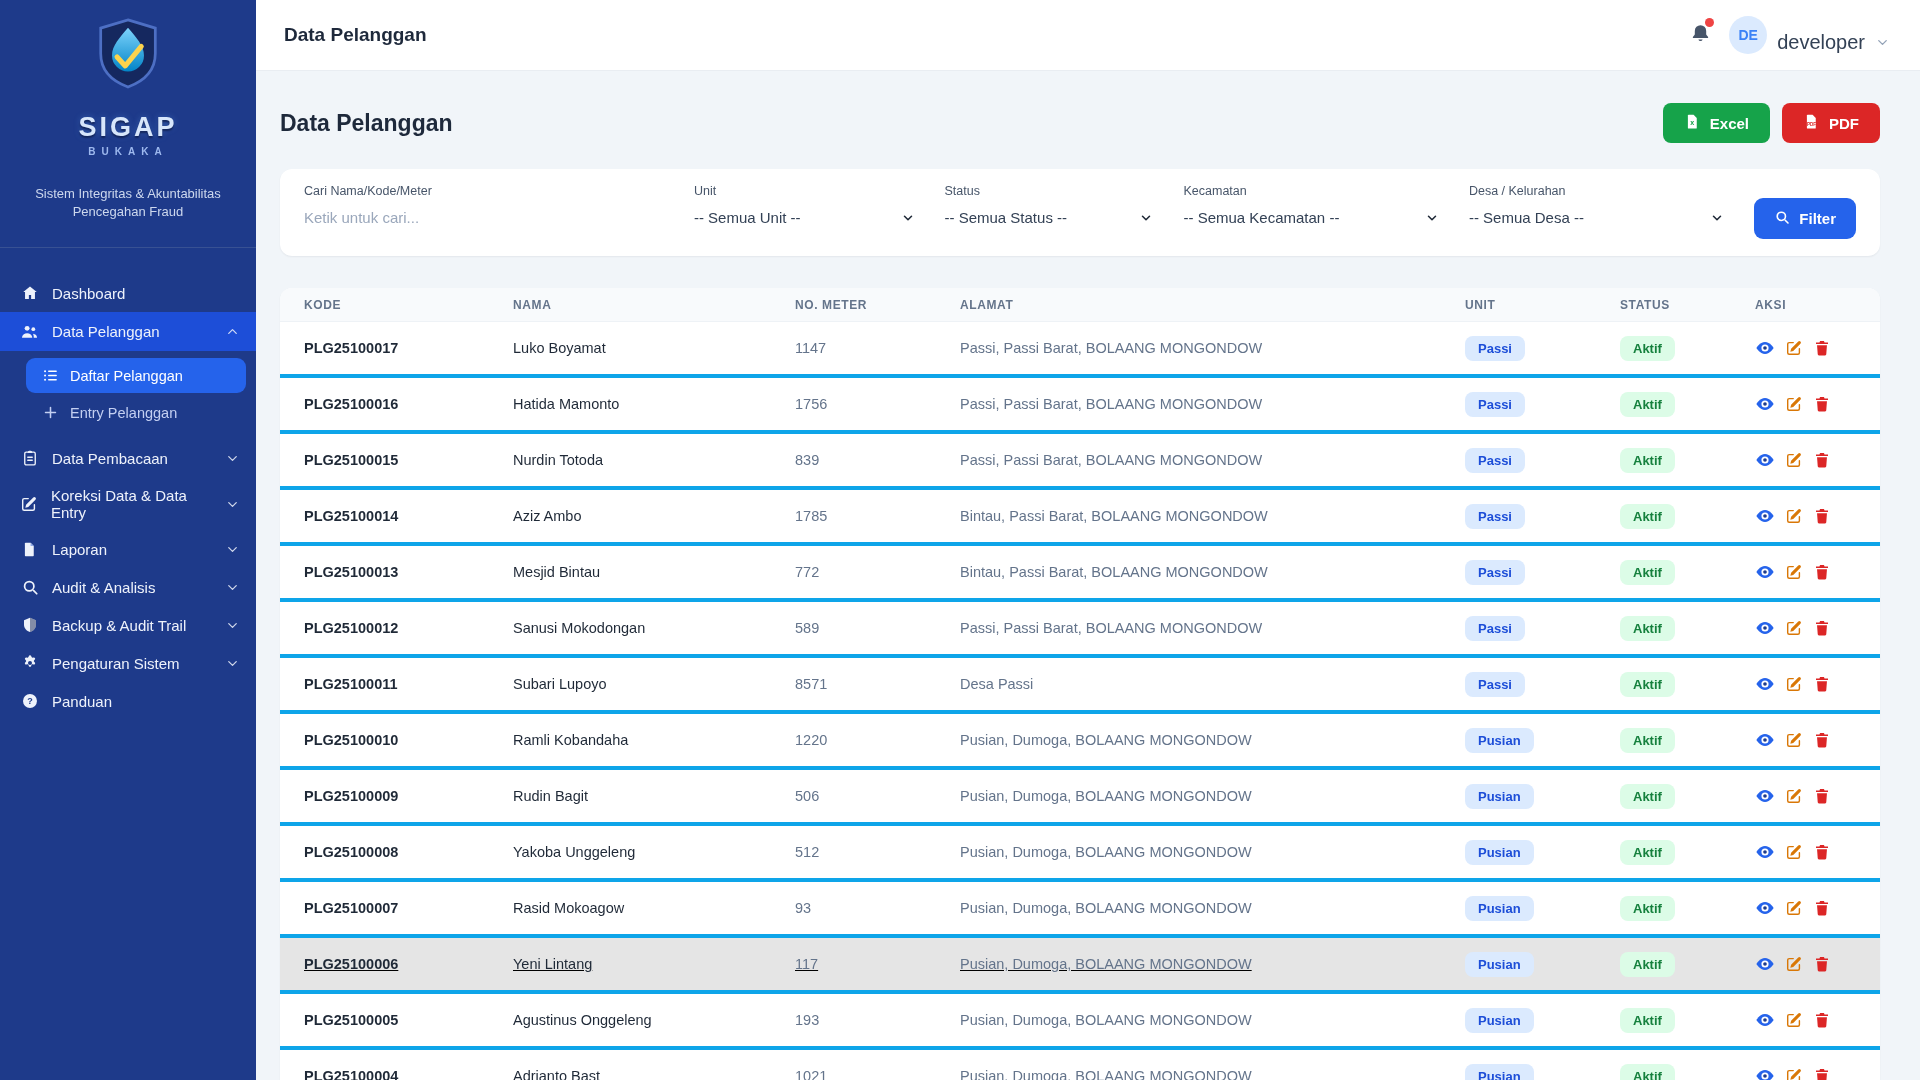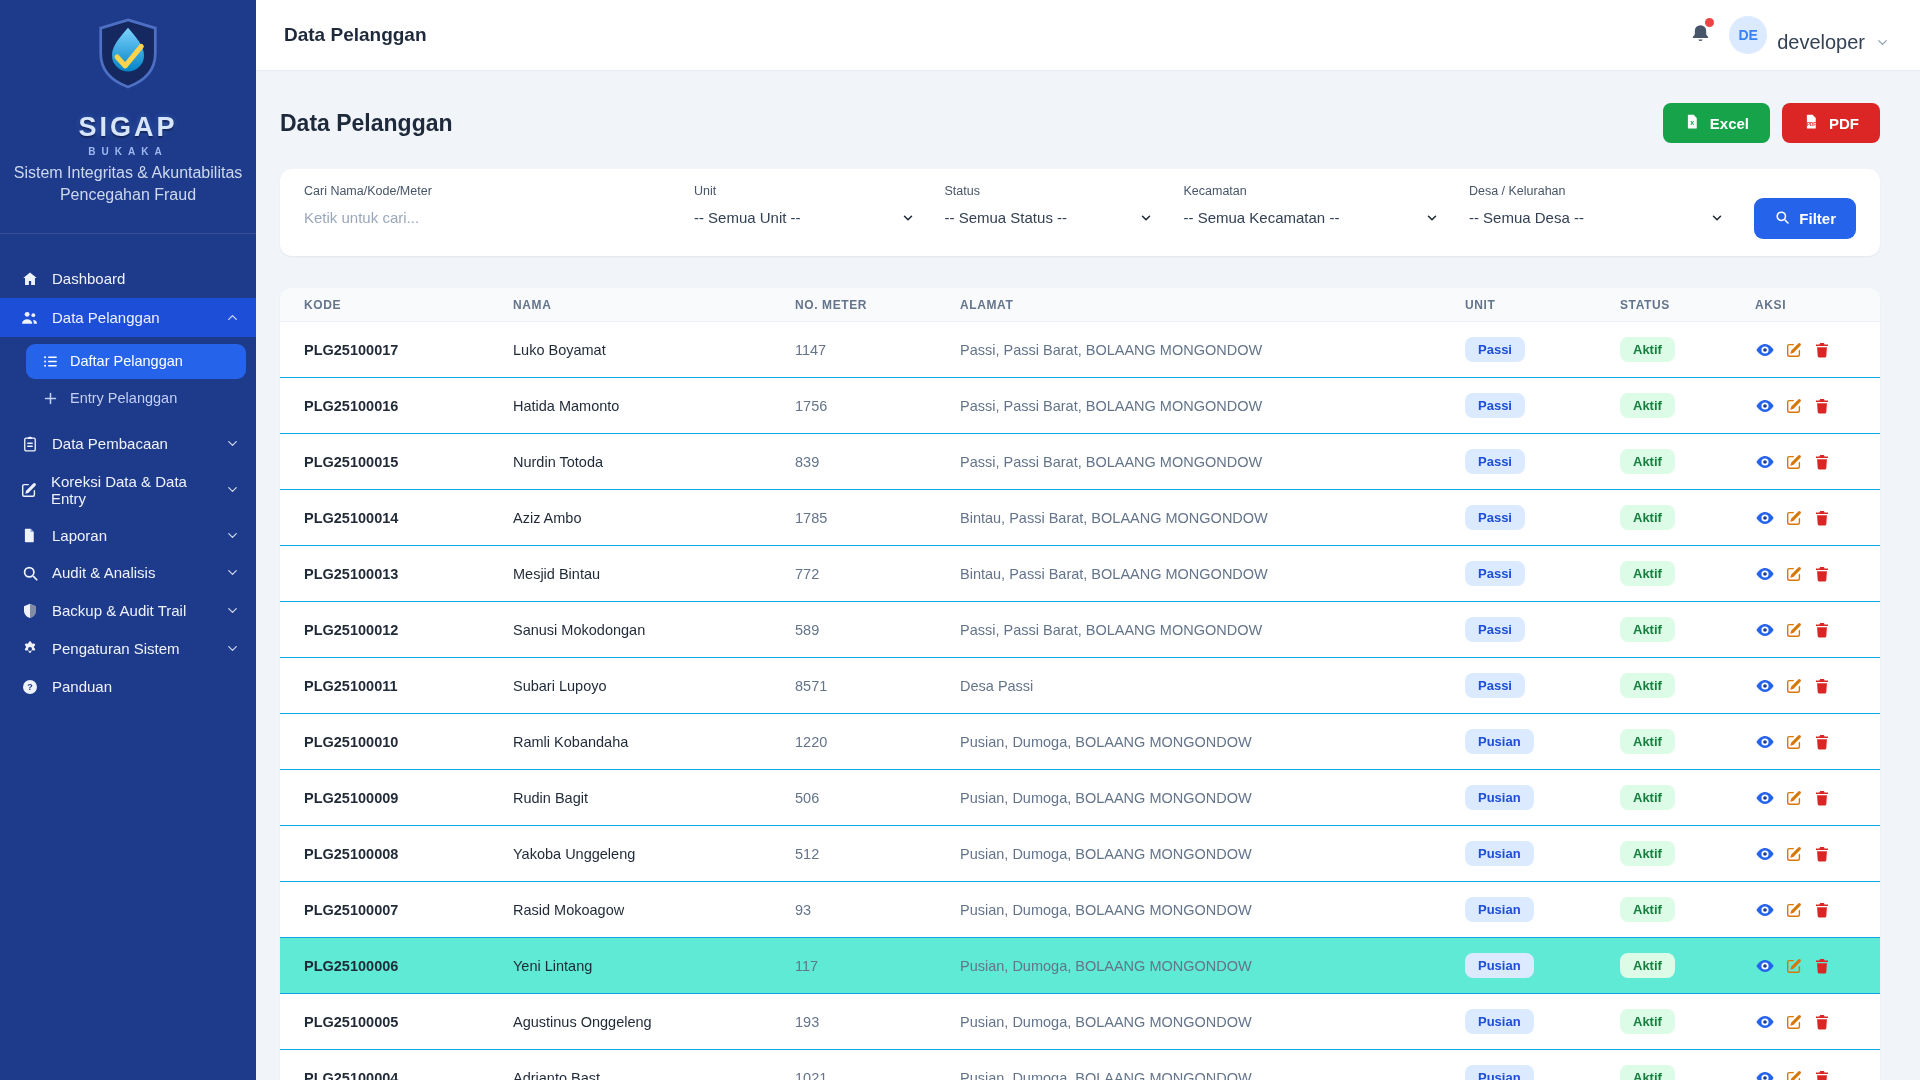--- a/index.html
+++ b/index.html
@@ -5,21 +5,21 @@
   * { margin:0; padding:0; box-sizing:border-box; }
   html,body { width:1920px; height:1080px; overflow:hidden; }
   body { display:flex; font-family:"Liberation Sans", sans-serif; background:#f1f5f9; }
 
   
   .sidebar { width:256px; flex-shrink:0; background:#1e3a8a; color:#e8edf7; display:flex; flex-direction:column; }
   .logo-block { padding:16px 12px 18px; text-align:center; }
   .logo-name { font-size:27px; font-weight:bold; letter-spacing:3px; color:#d7e6fb;
                text-shadow:0 2px 2px rgba(3,10,40,.55), 0 0 6px rgba(96,165,250,.35); margin-top:14px; }
   .logo-sub  { font-size:10px; font-weight:bold; letter-spacing:6px; color:#9db8ee; margin-top:3px; }
-  .tagline   { font-size:16px; line-height:1.4; color:#cdd8ee; margin-top:5px; }
+  .tagline   { font-size:13px; line-height:1.4; color:#cdd8ee; margin-top:28px; }
   .nav { border-top:1px solid rgba(148,163,184,.22); margin-top:8px; padding-top:26px; }
   .nav-item { display:flex; align-items:center; gap:13px; padding:10px 16px 10px 20px; font-size:15px;
               color:#eef2fb; cursor:pointer; }
   .nav-item .chev { margin-left:auto; opacity:.85; display:flex; }
   .nav-item.parent-active { background:#1d4ed8; }
   .nav-item .nicon { display:flex; width:19px; justify-content:center; }
   .submenu { padding:5px 10px 7px 26px; }
   .sub-item { display:flex; align-items:center; gap:11px; padding:9px 10px 9px 16px; border-radius:9px;
               font-size:14.5px; color:#c3cff2; margin:2px 0; cursor:pointer; }
   .sub-item.sub-active { background:#2563eb; color:#ffffff; }
@@ -58,22 +58,22 @@
   .select-box { display:flex; align-items:center; justify-content:space-between; gap:8px; font-size:15px;
                 color:#334155; cursor:pointer; }
   .select-box .sel-chev { display:flex; color:#1f2937; }
   .btn-filter { background:#2563eb; align-self:center; margin-top:14px; border-radius:9px; padding:11px 20px; }
 
   
   .table-card { background:#fff; border-radius:12px 12px 0 0; box-shadow:0 1px 2px rgba(16,24,40,.06); overflow:hidden; }
   .t-grid { display:grid; grid-template-columns:209px 282px 165px 1fr 155px 135px 101px; align-items:center; padding:0 24px; }
   .t-head { background:#f8fafc; height:34px; border-bottom:1px solid #eef2f6; }
   .t-head span { font-size:12px; letter-spacing:.6px; color:#64748b; font-weight:600; }
-  .t-row { height:56px; border-bottom:1px solid #0ea5e9; font-size:14.5px; background:#fff; }
-  .t-row.hl { background:#5eead4; }
+  .t-row { height:56px; border-bottom:4px solid #0ea5e9; font-size:14.5px; background:#fff; }
+  .t-row.hl { background:#e5e5e5;text-decoration:underline; }
   .c-kode { font-weight:600; color:#1f2937; }
   .c-nama { color:#1f2937; }
   .c-meter, .c-alamat { color:#64748b; }
   .badge { display:inline-block; font-size:13px; font-weight:bold; padding:5px 13px; border-radius:8px; }
   .badge-unit { background:#dbeafe; color:#1d4ed8; }
   .badge-status { background:#dcfce7; color:#15803d; }
   .actions { display:flex; align-items:center; gap:10px; }
   .icon-btn { border:none; background:none; padding:0; display:flex; cursor:pointer; }
 </style>
 </head>

